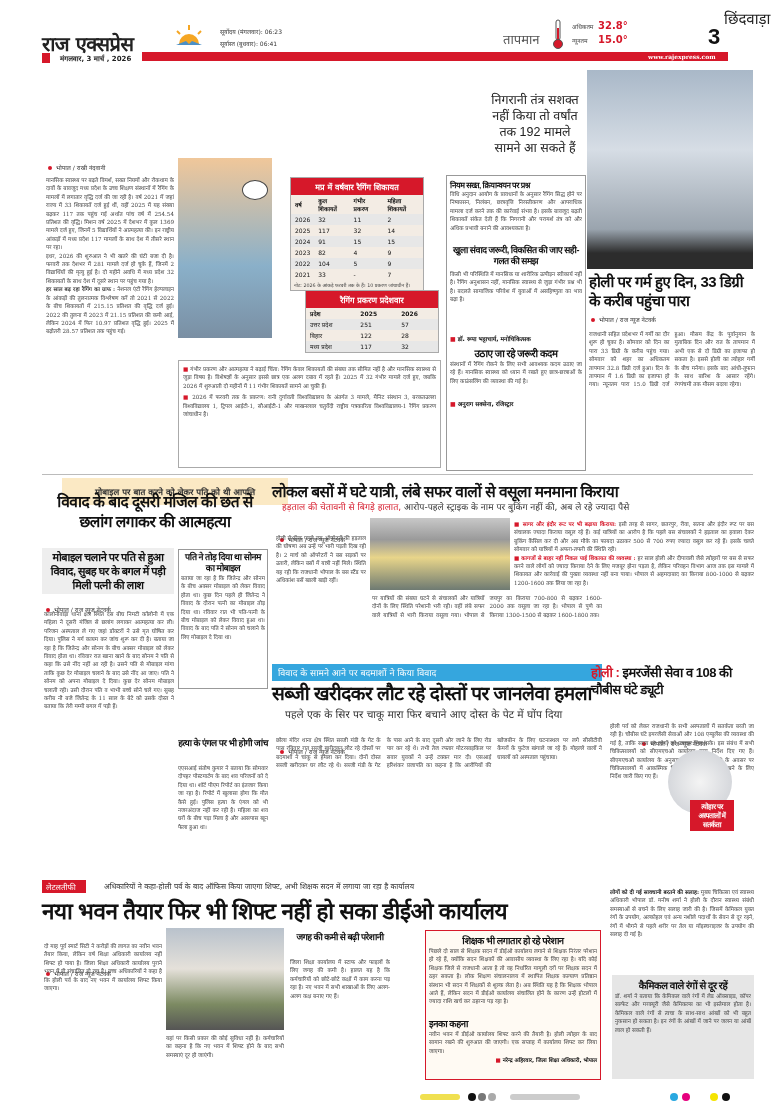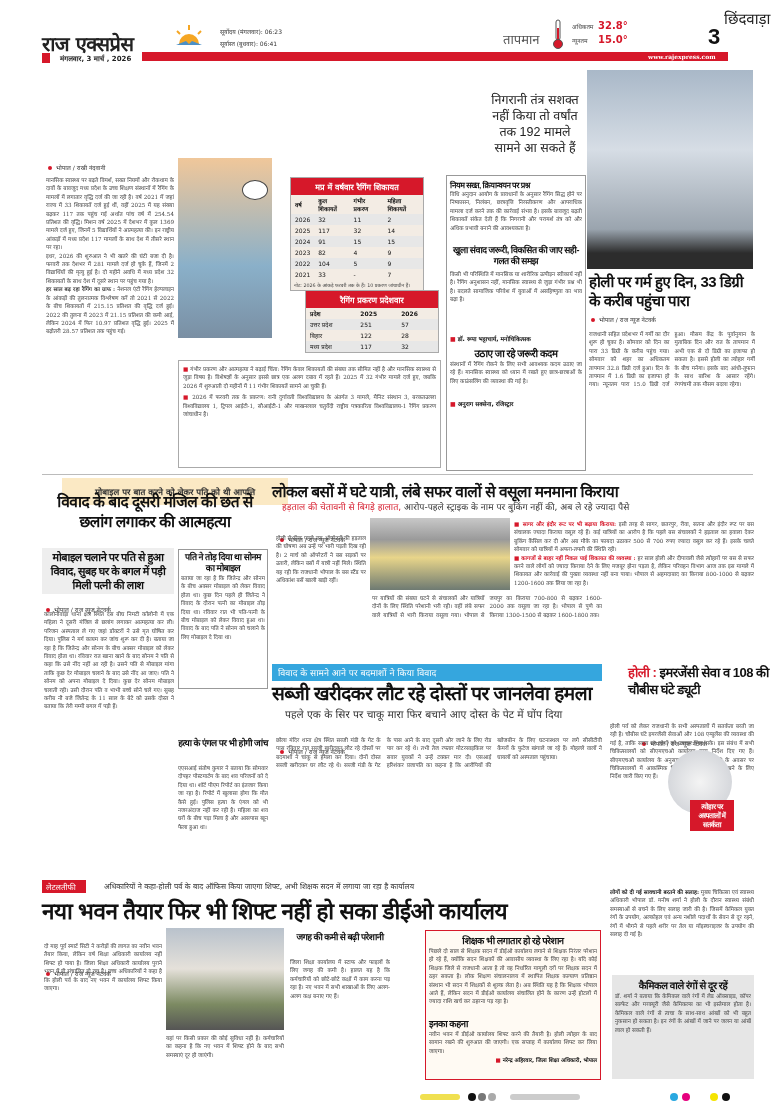--- a/index.html
+++ b/index.html
@@ -193,21 +193,21 @@
   <p><b class="red bullet-red">सागर और इंदौर रूट पर भी बढ़ाया किराया:</b> <span>इसी तरह से सागर, छतरपुर, रीवा, सतना और इंदौर रूट पर बस संचालक ज्यादा किराया वसूल रहे हैं। कई यात्रियों का आरोप है कि पहले बस संचालकों ने हड़ताल का हवाला देकर बुकिंग कैंसिल कर दी और अब मौके का फायदा उठाकर 500 से 700 रुपए ज्यादा वसूल कर रहे हैं। इसके चलते सोमवार को यात्रियों में अफरा-तफरी की स्थिति रही।</span></p>
   <p><b class="red bullet-red">कागजों से बाहर नहीं निकल पाई शिकायत की व्यवस्था :</b> <span>हर साल होली और दीपावली जैसे त्योहारों पर बस से सफर करने वाले लोगों को ज्यादा किराया देने के लिए मजबूर होना पड़ता है, लेकिन परिवहन विभाग आज तक इस मामले में शिकायत और कार्रवाई की पुख्ता व्यवस्था नहीं बना पाया। भोपाल से अहमदाबाद का किराया 800-1000 से बढ़कर 1200-1600 तक लिया जा रहा है।</span></p>
 </div>
 
 <div class="abs" style="left:272px;top:664px;width:330px;background:#35a6de;color:#fff;font-size:9px;padding:2px 6px;">विवाद के सामने आने पर बदमाशों ने किया विवाद</div>
 <div class="abs hl" style="left:272px;top:680px;width:330px;font-size:19px;white-space:nowrap;">सब्जी खरीदकर लौट रहे दोस्तों पर जानलेवा हमला</div>
 <div class="abs" style="left:285px;top:707px;width:318px;font-size:10.5px;color:#333;white-space:nowrap;">पहले एक के सिर पर चाकू मारा फिर बचाने आए दोस्त के पेट में घोंप दिया</div>
 <div class="abs byline" style="left:278px;top:724px;">भोपाल / राज न्यूज नेटवर्क</div>
 <div class="abs bodytext" style="left:276px;top:736px;width:326px;height:130px;column-count:3;column-gap:6px;">छोला मंदिर थाना क्षेत्र स्थित सब्जी मंडी के गेट के पास रविवार रात सब्जी खरीदकर लौट रहे दोस्तों पर बदमाशों ने चाकू से हमला कर दिया। दोनों दोस्त सब्जी खरीदकर घर लौट रहे थे। सब्जी मंडी के गेट के पास आने के बाद दूसरी ओर जाने के लिए रोड पार कर रहे थे। तभी तेज रफ्तार मोटरसाइकिल पर सवार युवकों ने उन्हें टक्कर मार दी। एसआई हरिशंकर प्रजापति का कहना है कि आरोपियों की खोजबीन के लिए घटनास्थल पर लगे सीसीटीवी कैमरों के फुटेज खंगाले जा रहे हैं। मोहल्ले वालों ने घायलों को अस्पताल पहुंचाया।</div>
 
-<div class="abs hl" style="left:628px;top:664px;width:144px;font-size:13px;line-height:17px;">
+<div class="abs hl" style="left:591px;top:664px;width:144px;font-size:13px;line-height:17px;">
   <span class="red">होली :</span>
   <span>इमरजेंसी सेवा व 108 की चौबीस घंटे ड्यूटी</span>
 </div>
 <div class="abs byline" style="left:640px;top:708px;">भोपाल / राज न्यूज नेटवर्क</div>
 <div class="abs bodytext" style="left:610px;top:722px;width:144px;height:130px;">होली पर्व को लेकर राजधानी के सभी अस्पतालों में सतर्कता बरती जा रही है। चौबीस घंटे इमरजेंसी सेवाओं और 108 एम्बुलेंस की व्यवस्था की गई है, ताकि समय पर लोगों को उपचार मिल सके। इस संबंध में सभी चिकित्सालयों को सीएमएचओ कार्यालय द्वारा निर्देश दिए गए हैं। सीएमएचओ कार्यालय के अनुसार होली और रंगपंचमी के अवसर पर चिकित्सालयों में आकस्मिक चिकित्सा व्यवस्था बनाए रखने के लिए निर्देश जारी किए गए हैं।</div>
 <div class="abs" style="left:668px;top:750px;width:64px;height:64px;border-radius:50%;background:radial-gradient(#f4f4f4,#c9ccd2);"></div>
 <div class="abs hl" style="left:690px;top:800px;width:44px;background:#d6182a;color:#fff;font-size:7px;line-height:9px;text-align:center;padding:2px;">त्योहार पर अस्पतालों में सतर्कता</div>
 <div class="abs bodytext" style="left:610px;top:888px;width:144px;height:70px;">
   <b style="color:#222;">लोगों को दी गई सावधानी बरतने की सलाह:</b> <span>मुख्य चिकित्सा एवं स्वास्थ्य अधिकारी भोपाल डॉ. मनीष शर्मा ने होली के दौरान स्वास्थ्य संबंधी समस्याओं से बचने के लिए सलाह जारी की है। जिसमें केमिकल युक्त रंगों के उपयोग, अल्कोहल एवं अन्य नशीले पदार्थों के सेवन से दूर रहने, रंगों में भीगने से पहले शरीर पर तेल या मॉइस्चराइजर के उपयोग की सलाह दी गई है।</span>
 </div>

